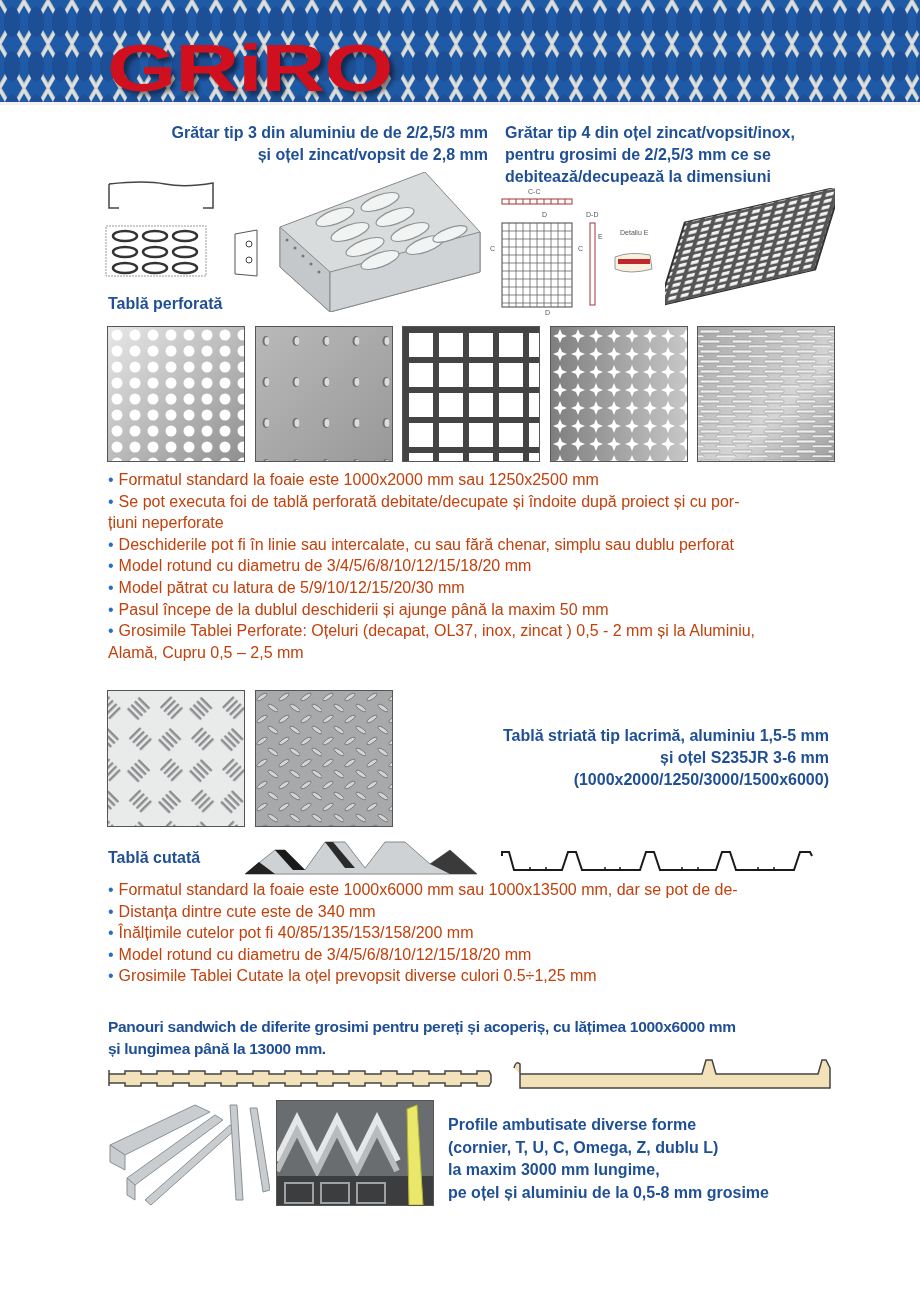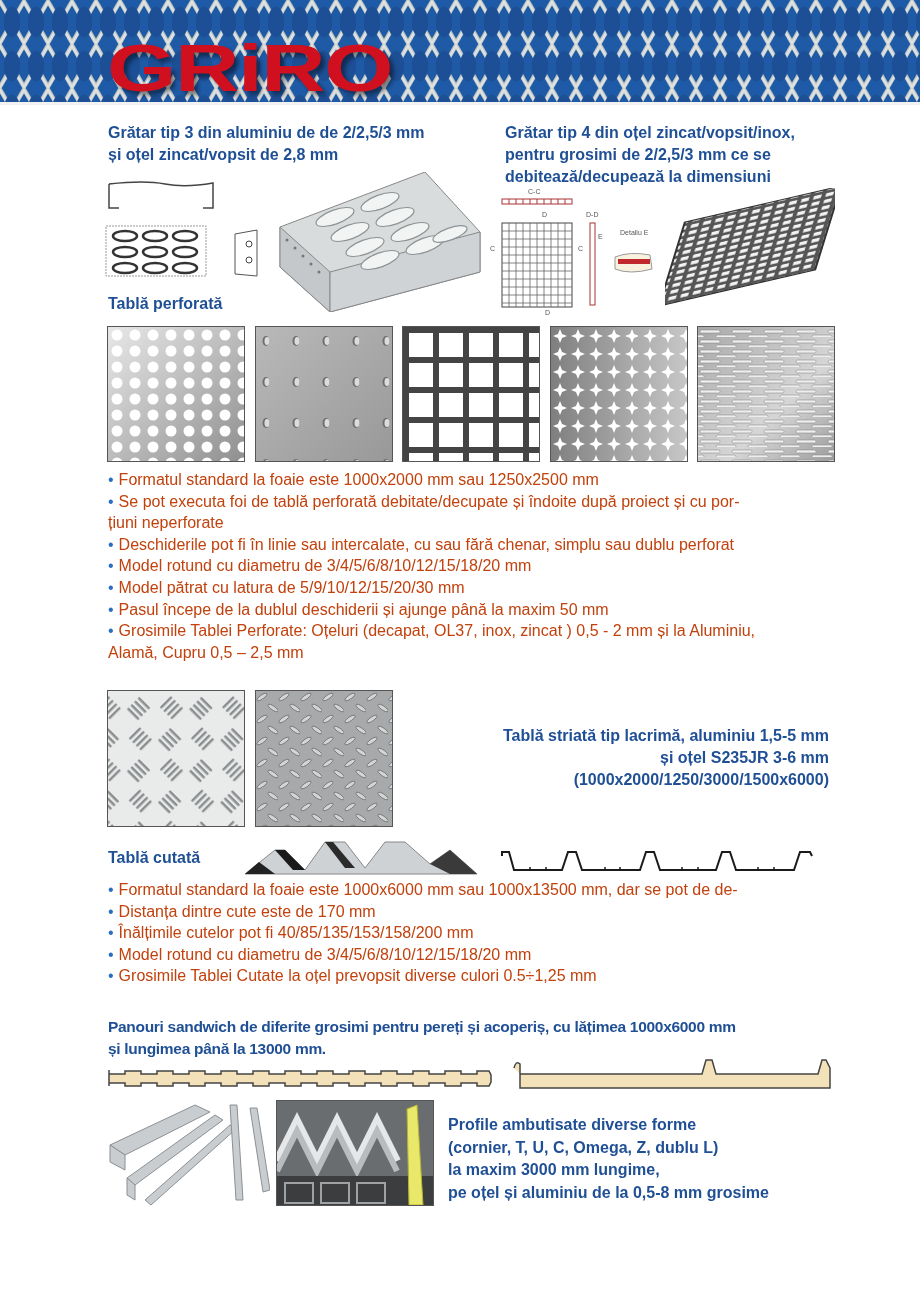--- a/index.html
+++ b/index.html
@@ -32,21 +32,21 @@
   .ph { position: absolute; border: 1px solid #555; overflow: hidden; }
   svg { display: block; }
 </style>
 </head>
 <body>
 
 <div class="header">
   <div class="logo">GRiRO</div>
 </div>
 
-<div class="h-blue" style="left:108px; top:122px; width:380px;">
+<div class="h-blue" style="left:108px; top:122px; width:380px;text-align:right;">
   <div>Grătar tip 3 din aluminiu de de 2/2,5/3 mm</div>
   <div>și oțel zincat/vopsit de 2,8 mm</div>
 </div>
 
 <div style="position:absolute; left:105px; top:178px; width:160px; height:100px;">
   <svg width="165" height="100">
     <path d="M4 6 Q40 2 60 6 T108 5 L108 30 L98 30" fill="none" stroke="#444" stroke-width="1.5"></path>
     <path d="M4 6 L4 30 L14 30" fill="none" stroke="#444" stroke-width="1.5"></path>
     <g fill="none" stroke="#333" stroke-width="2.5">
       <ellipse cx="20" cy="58" rx="12" ry="5"></ellipse>
@@ -318,21 +318,21 @@
       <line x1="182" y1="22" x2="182" y2="19"></line>
         <line x1="198" y1="22" x2="198" y2="19"></line>
       <line x1="258" y1="22" x2="258" y2="19"></line>
         <line x1="274" y1="22" x2="274" y2="19"></line>
     </g>
   </svg>
 </div>
 
 <div class="bullets" style="top:879px;">
   <div class="b">Formatul standard la foaie este 1000x6000 mm sau 1000x13500 mm, dar se pot de de-</div>
-  <div class="b">Distanța dintre cute este de 170 mm</div>
+  <div class="b">Distanța dintre cute este de 340 mm</div>
   <div class="b">Înălțimile cutelor pot fi 40/85/135/153/158/200 mm</div>
   <div class="b">Model rotund cu diametru de 3/4/5/6/8/10/12/15/18/20 mm</div>
   <div class="b">Grosimile Tablei Cutate la oțel prevopsit diverse culori 0.5÷1,25 mm</div>
 </div>
 
 <div class="h-blue" style="left:108px; top:1016px; width:740px; font-size:15.5px; letter-spacing:-0.3px;">
   <div>Panouri sandwich de diferite grosimi pentru pereți și acoperiș, cu lățimea 1000x6000 mm</div>
   <div>și lungimea până la 13000 mm.</div>
 </div>
 

